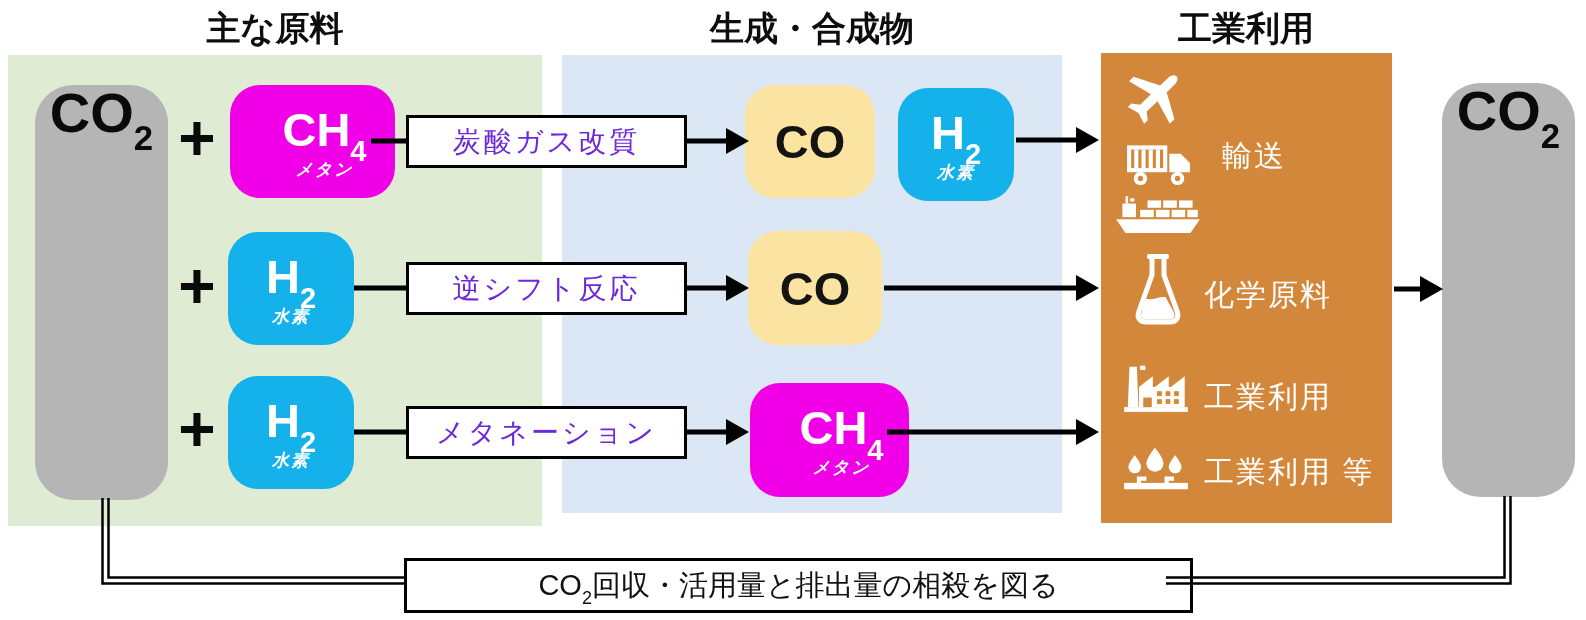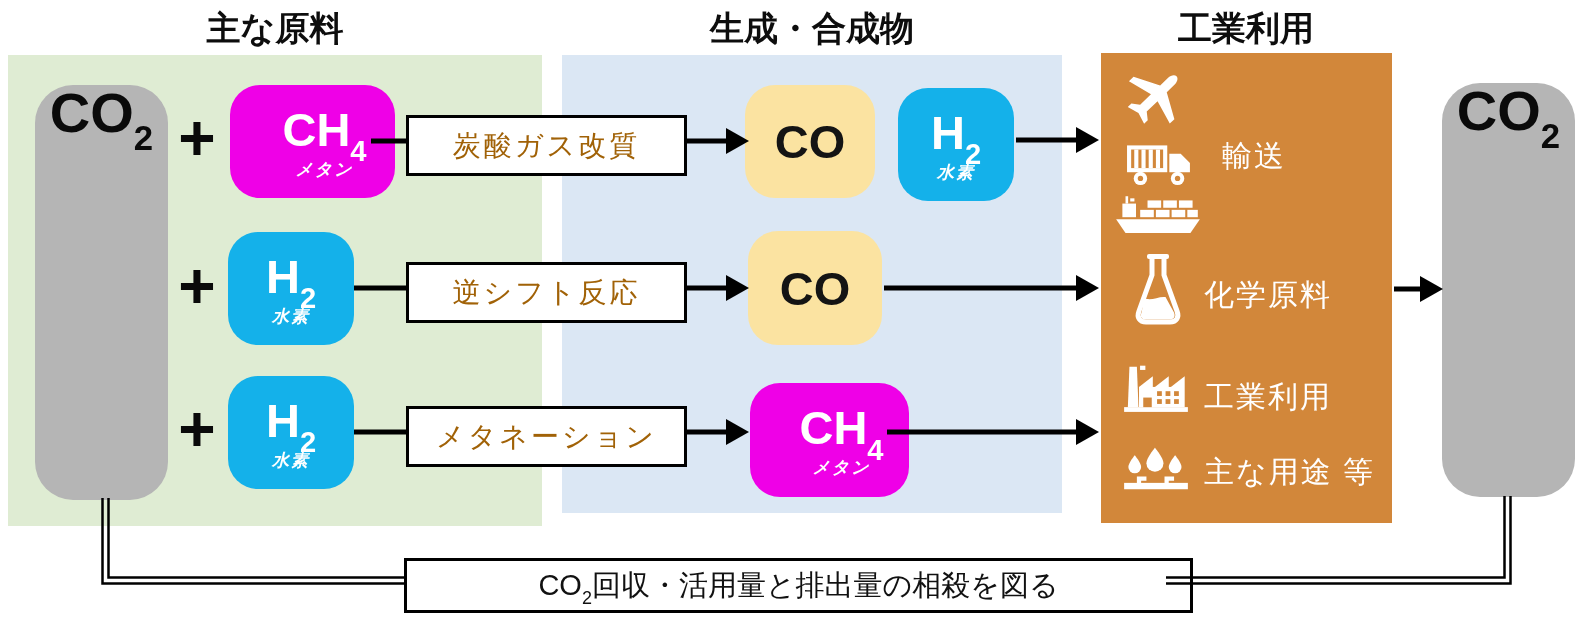--- a/index.html
+++ b/index.html
@@ -19,23 +19,23 @@
   .co2text sub{font-size:0.62em;line-height:0;position:relative;bottom:-0.18em;}
   .plus{position:absolute;transform:translate(-50%,-54%);font-size:64px;font-weight:bold;color:#0a0a0a;}
   .chip{position:absolute;border-radius:30px;display:flex;flex-direction:column;
         align-items:center;justify-content:center;line-height:1;}
   .chip .formula{font-size:47px;font-weight:bold;white-space:nowrap;}
   .chip .formula sub{font-size:0.62em;line-height:0;position:relative;bottom:-0.18em;}
   .chip .name{font-size:17px;font-weight:bold;font-style:italic;letter-spacing:2px;margin-top:8px;}
   .chip-magenta{background:#ef00e7;color:#ffffff;padding-left:24px;}
   .chip-blue{background:#14b1ea;color:#ffffff;}
   .chip-yellow{background:#fbe3a1;color:#141414;}
-  .procbox{position:absolute;left:406px;width:281px;height:61px;background:#ffffff;
+  .procbox{position:absolute;left:406px;width:281px;height:53px;background:#ffffff;
            border:3.5px solid #000;box-sizing:border-box;display:flex;align-items:center;
-           justify-content:center;font-size:28px;letter-spacing:3px;white-space:nowrap;color:#a16207;}
+           justify-content:center;font-size:28px;letter-spacing:3px;white-space:nowrap;color:#6d28d9;}
   .connectors{position:absolute;left:0;top:0;pointer-events:none;}
   .use-label{position:absolute;font-size:30px;color:#ffffff;letter-spacing:2px;white-space:nowrap;}
   .use-icon{position:absolute;}
   .noteband{position:absolute;left:404px;top:558px;width:789px;height:55px;background:#ffffff;
             border:3.5px solid #000;box-sizing:border-box;display:flex;align-items:center;
             justify-content:center;font-size:29px;color:#111;white-space:nowrap;}
   .noteband sub{font-size:0.62em;line-height:0;position:relative;bottom:-0.15em;}
 </style>
 </head>
 <body>
@@ -165,21 +165,21 @@
   <svg class="use-icon" style="left:1122px;top:444px;" width="68" height="48" viewBox="0 0 64 44">
     <g fill="#ffffff">
       <path d="M12 10c0 0-6 7.2-6 11a6 6 0 0 0 12 0C18 17.2 12 10 12 10z"></path>
       <path d="M31 3c0 0-8 9.6-8 14.6a8 8 0 0 0 16 0C39 12.6 31 3 31 3z"></path>
       <path d="M50 10c0 0-6 7.2-6 11a6 6 0 0 0 12 0C56 17.2 50 10 50 10z"></path>
       <path d="M14 36v-6h9v4h-5v2z"></path>
       <path d="M40 36v-6h9v4h-5v2z"></path>
       <rect x="2" y="36" width="60" height="6"></rect>
     </g>
   </svg>
-  <div class="use-label" style="left:1204px;top:452px;">主な用途 等</div>
+  <div class="use-label" style="left:1204px;top:452px;">工業利用 等</div>
 
   <div class="noteband">
     <span><span>CO</span><sub>2</sub><span>回収・活用量と排出量の相殺を図る</span></span>
   </div>
 
   <svg class="connectors" width="1586" height="620" viewBox="0 0 1586 620">
     <g stroke="#000" stroke-width="5" fill="none">
       <path d="M371 141 H408"></path>
       <path d="M354 288 H408"></path>
       <path d="M354 432 H408"></path>

